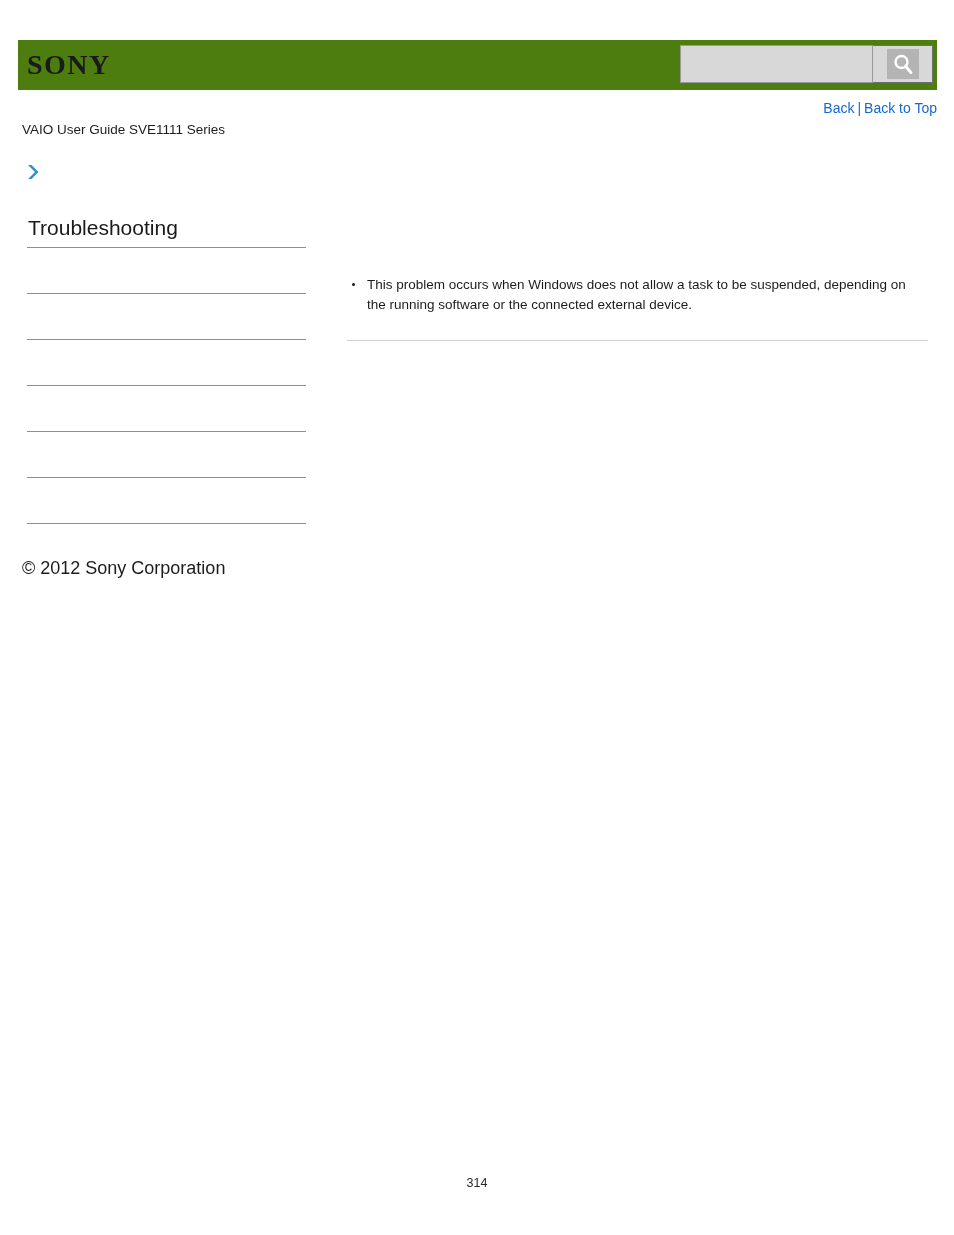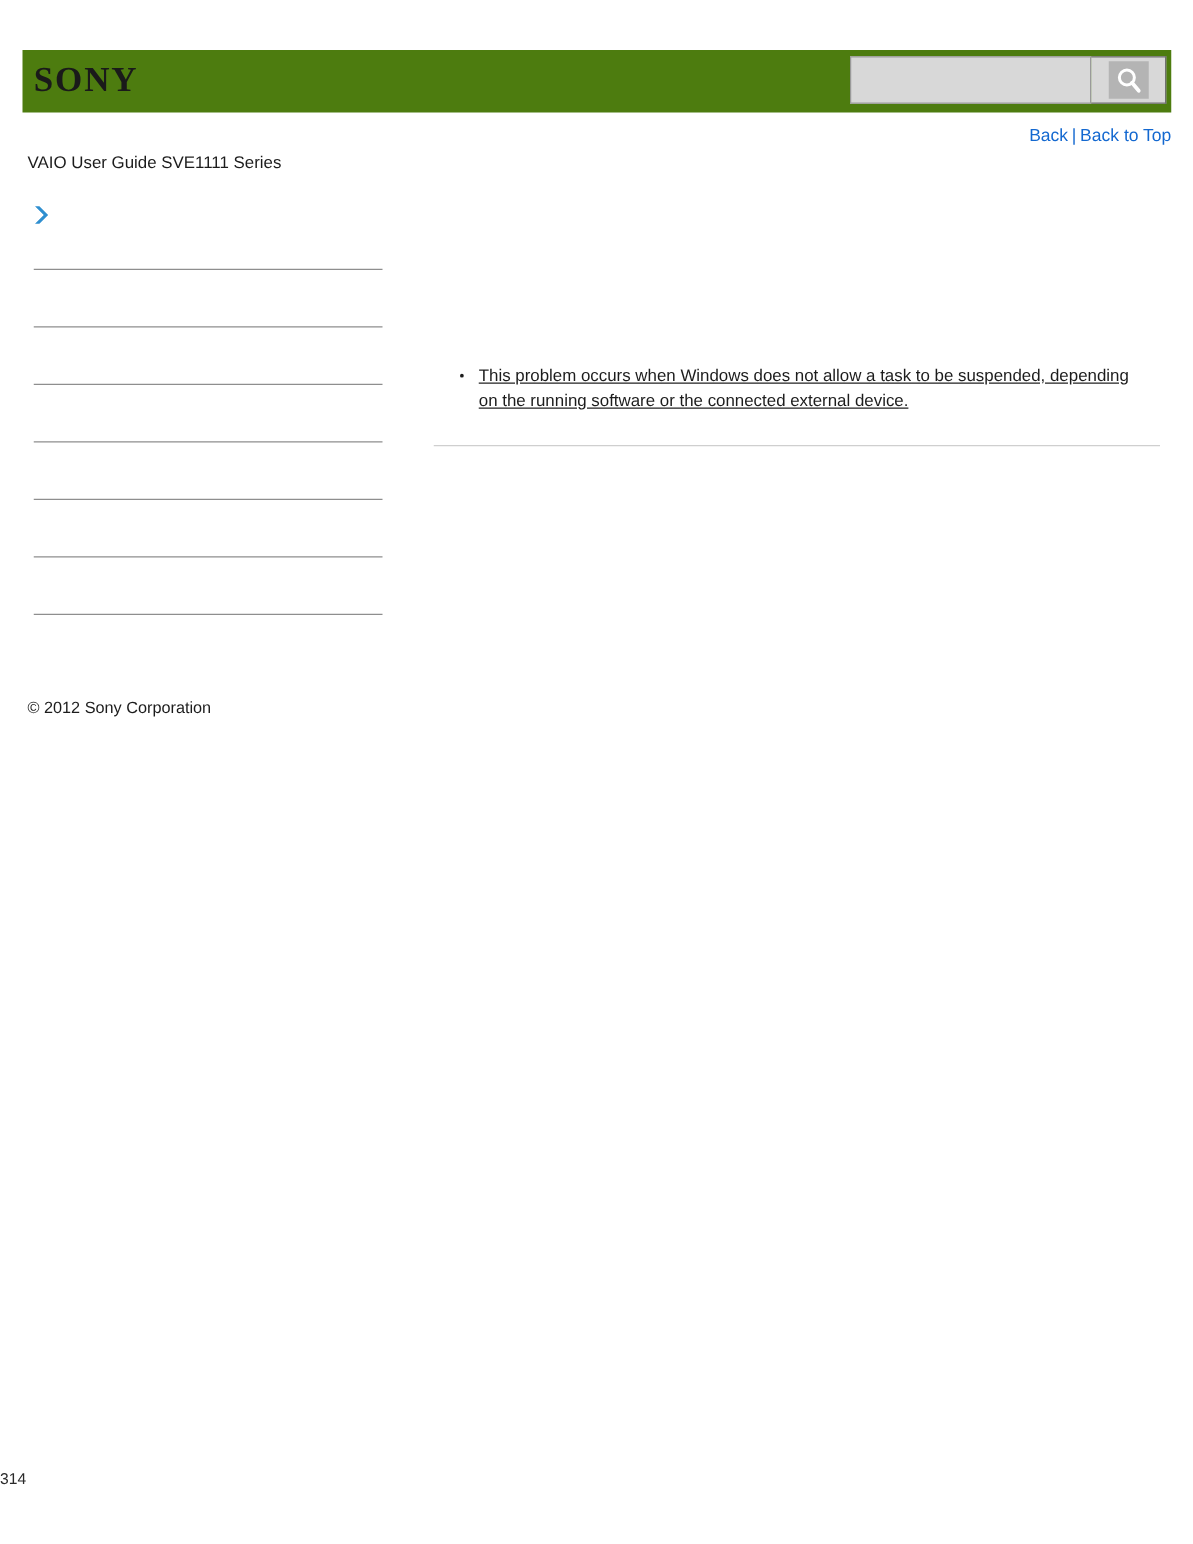--- a/index.html
+++ b/index.html
@@ -152,23 +152,22 @@
 
   
   .content {
     position: absolute;
     left: 347px;
     top: 275px;
     width: 581px;
   }
   .content ul {
     list-style: none;
-    margin: 16px;
+    margin: 0;
     padding: 0;
-    text-decoration: underline;
   }
   .content li {
     position: relative;
     padding-left: 20px;
     font-size: 13.5px;
     line-height: 20px;
     color: #1c1c1c;
   }
   .content li::before {
     content: "";
@@ -186,28 +185,29 @@
     background: #cfcfcf;
     border: none;
     margin: 25px 0 0 0;
   }
 
   
   .copyright {
     position: absolute;
     left: 22px;
     top: 558px;
-    font-size: 13px;
+    font-size: 18px;
     color: #1c1c1c;
   }
   .page-number {
     position: absolute;
     left: 0;
     top: 1176px;
     width: 954px;
+    text-align: center;
     font-size: 12.5px;
     color: #2a2a2a;
   }
 </style>
 </head>
 <body>
 
 <div class="header-bar">
   <div class="sony-logo">SONY</div>
 
@@ -231,20 +231,21 @@
   </div>
 </div>
 
 <div class="chevron-marker">
   <svg width="20" height="20" viewBox="0 0 20 20" aria-hidden="true">
     <path d="M4 3 L11 10 L4 17 L7.5 17 L14.5 10 L7.5 3 Z" fill="#2f8fd0"></path>
   </svg>
 </div>
 
 <div class="sidebar">
+  <h1 class="sidebar-heading">Troubleshooting</h1>
   <hr class="sidebar-divider">
 
   <div class="sidebar-item">
     <span></span>
   </div>
   <hr class="sidebar-divider">
 
   <div class="sidebar-item">
     <span></span>
   </div>

